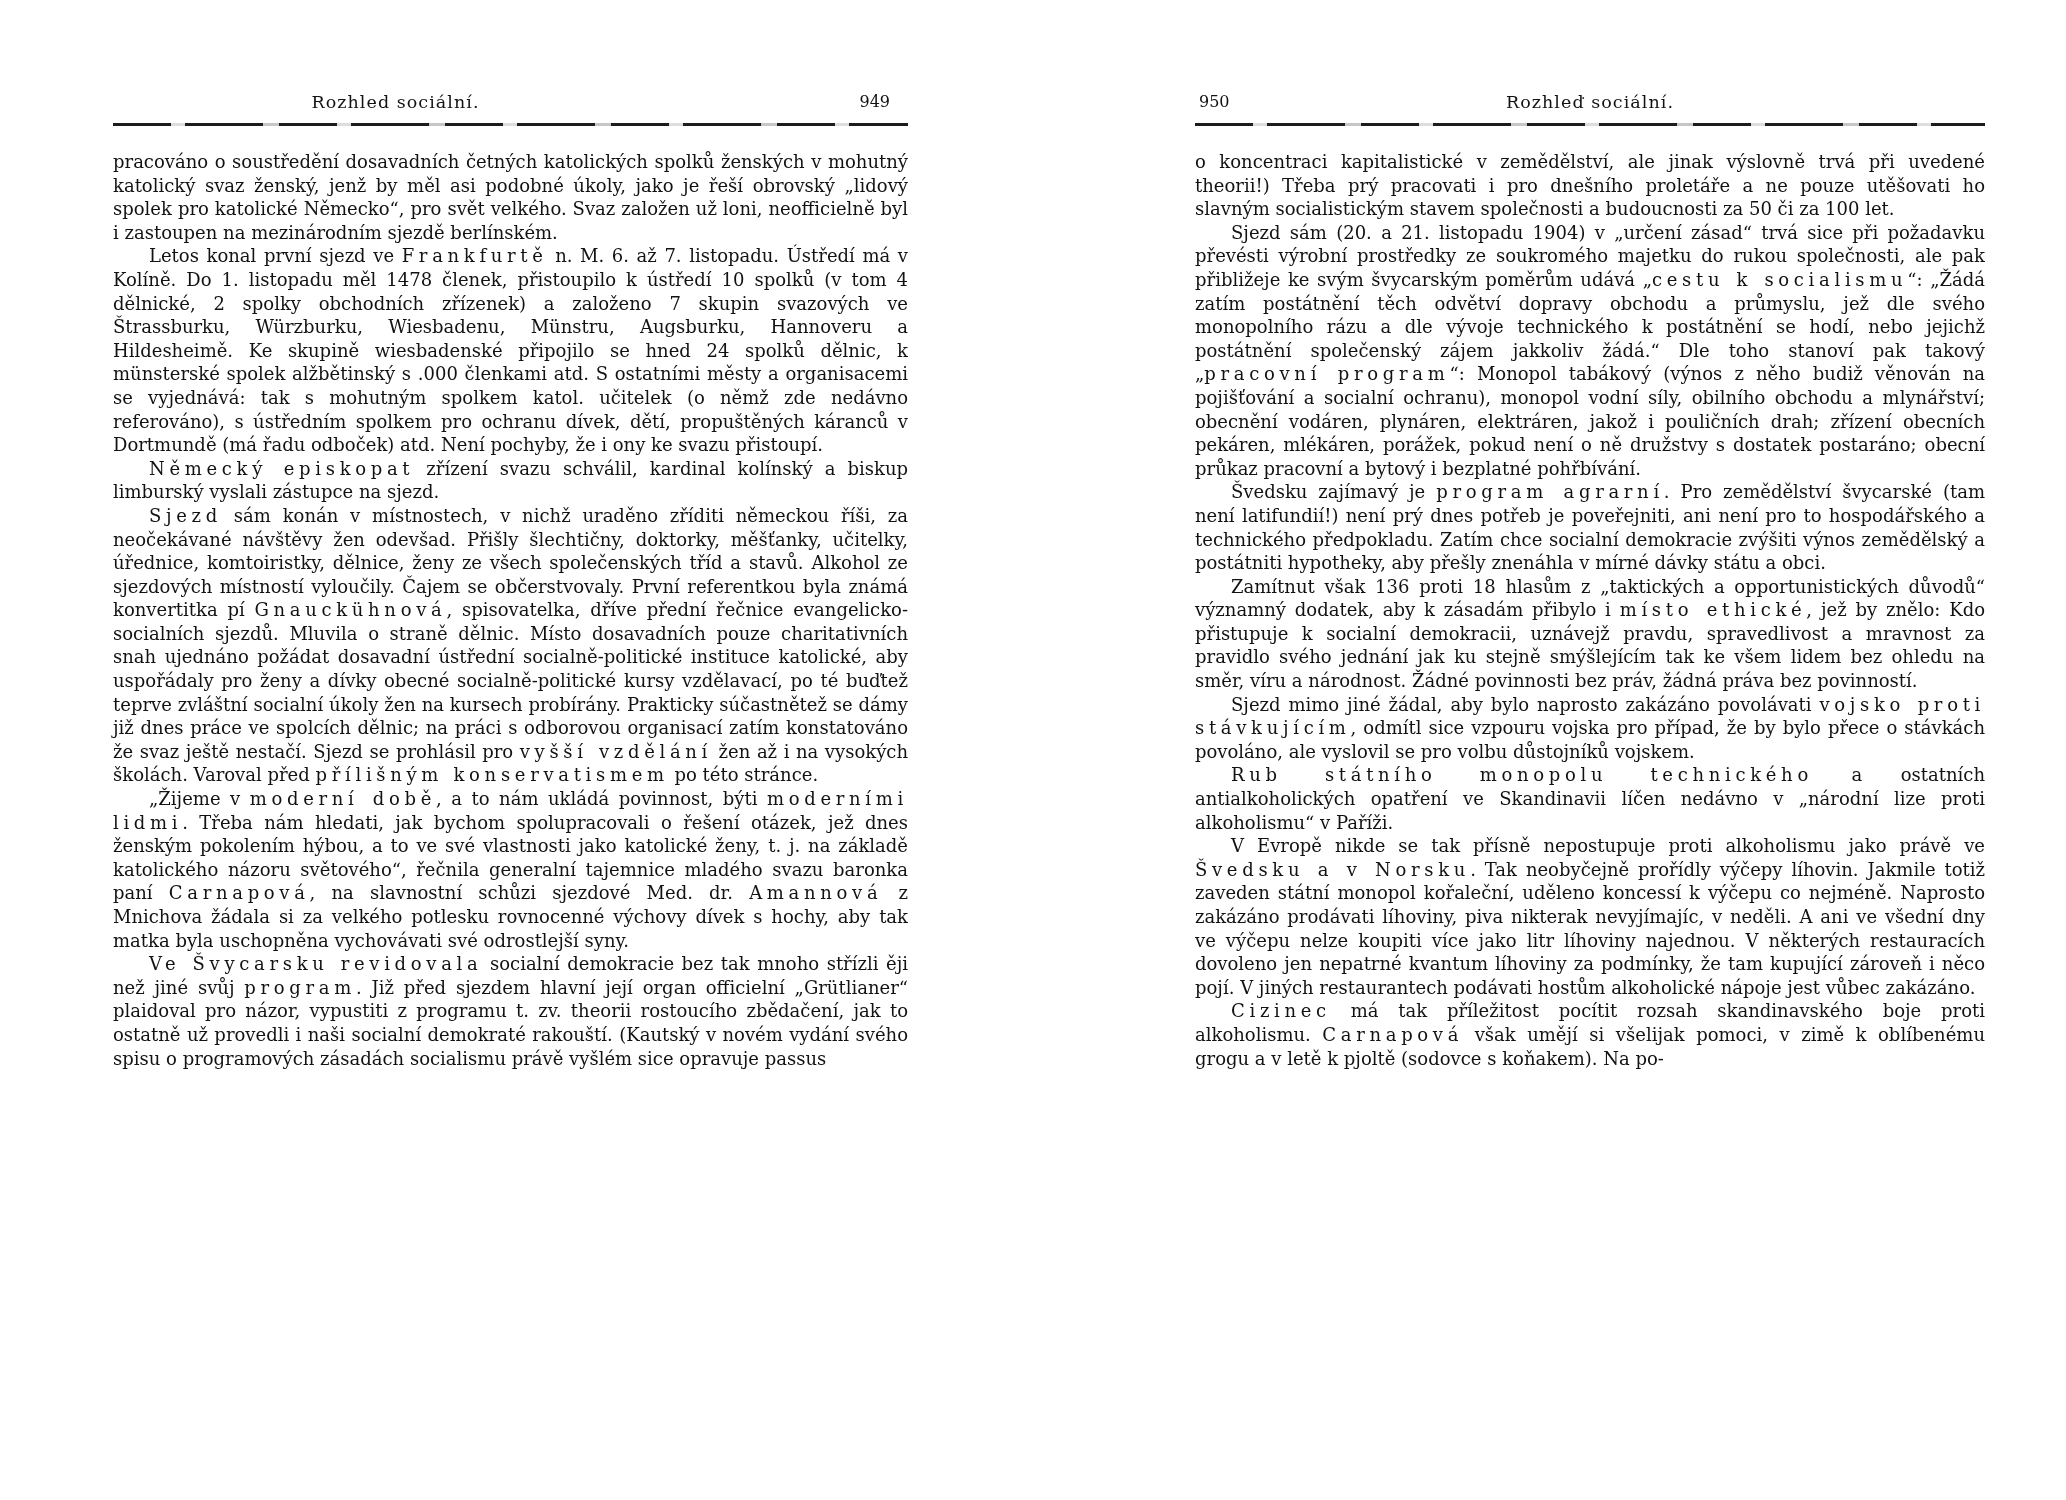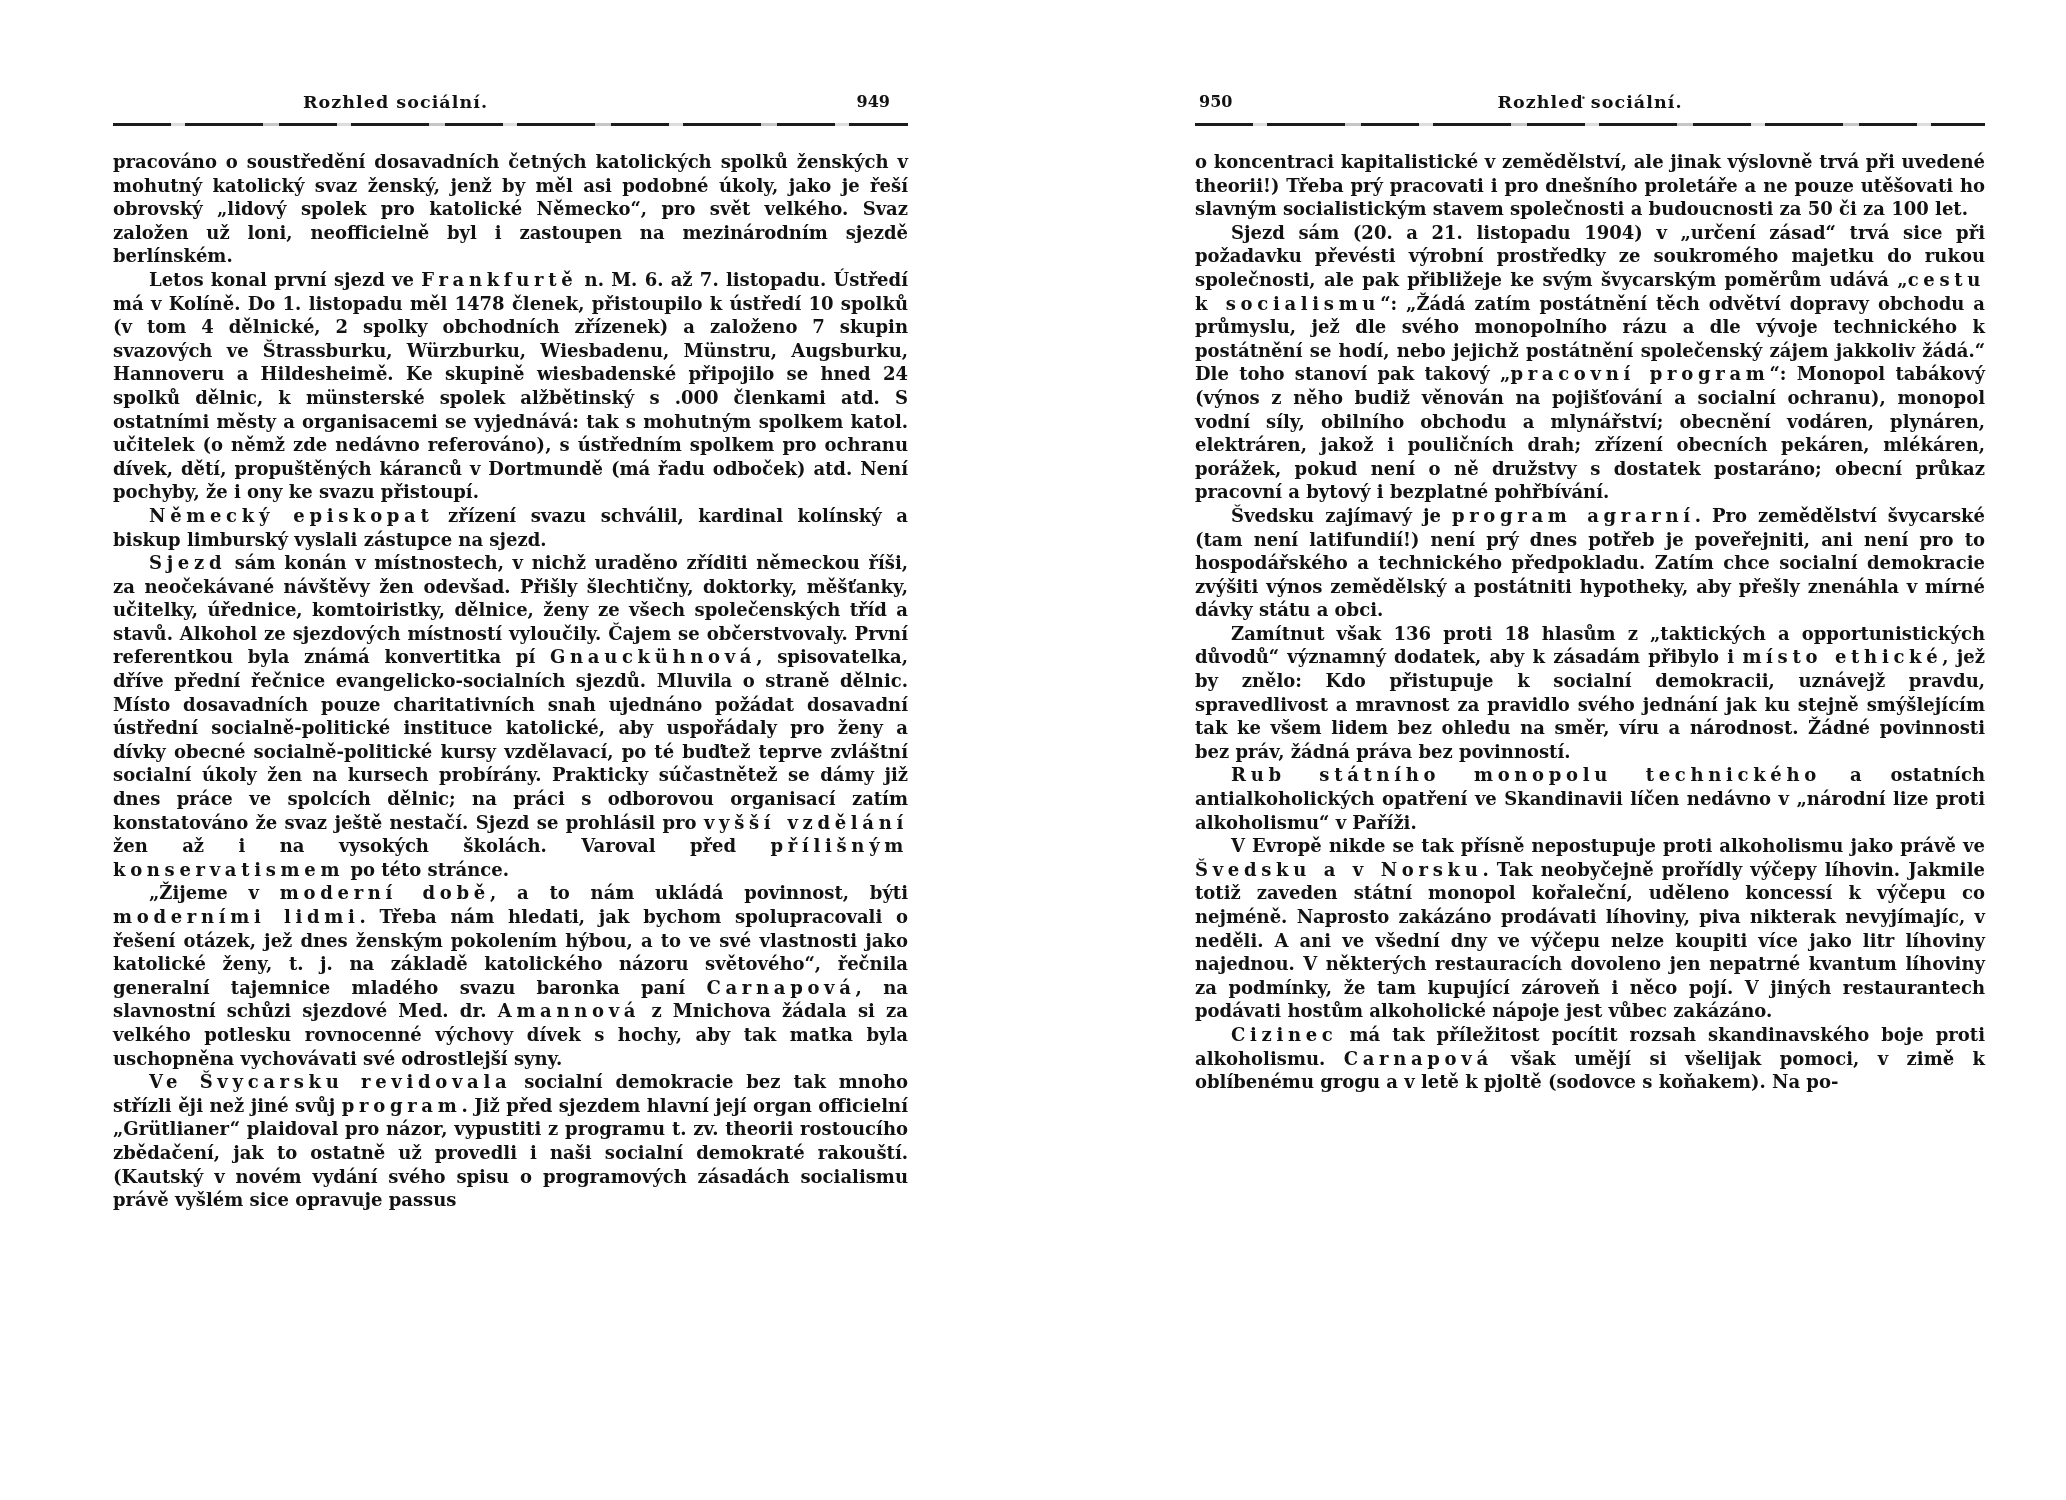--- a/index.html
+++ b/index.html
@@ -7,21 +7,21 @@
     width:2066px;height:1500px;position:relative;
     background:#ffffff;
     font-family:"DejaVu Serif","Liberation Serif",serif;
     color:#121212;
     -webkit-font-smoothing:antialiased;
   }
   .spread{
     position:absolute;top:92px;left:113px;
     display:flex;gap:287px;
   }
-  .page{width:795px;font-weight:bold;}
+  .page{width:795px;}
   .page.right{width:790px;}
   .page-header{
     position:relative;height:30px;font-size:17.5px;
   }
   .header-title{
     position:absolute;left:0;right:0;text-align:center;
     letter-spacing:0.06em;
   }
   .page.left .header-title{transform:translateX(-115px);}
   .header-num{position:absolute;top:0;font-size:16px;}
@@ -74,19 +74,20 @@
       <span class="header-num num-left">950</span>
       <span class="header-mark">·</span>
       <span class="header-title">Rozhled sociální.</span>
     </div>
     <div class="header-rule"></div>
     <div class="page-body" id="right-body">
         <p class="para"><span>o koncentraci kapitalistické v zemědělství, ale jinak výslovně trvá při uvedené theorii!) Třeba prý pracovati i pro dnešního proletáře a ne pouze utěšovati ho slavným socialistickým stavem společnosti a budoucnosti za 50 či za 100 let.</span></p>
         <p class="para indent"><span>Sjezd sám (20. a 21. listopadu 1904) v „určení zásad“ trvá sice při požadavku převésti výrobní prostředky ze soukromého majetku do rukou společnosti, ale pak přibližeje ke svým švycarským poměrům udává „</span><span class="spaced">cestu k socialismu</span><span>“: „Žádá zatím postátnění těch odvětví dopravy obchodu a průmyslu, jež dle svého monopolního rázu a dle vývoje technického k postátnění se hodí, nebo jejichž postátnění společenský zájem jakkoliv žádá.“ Dle toho stanoví pak takový „</span><span class="spaced">pracovní program</span><span>“: Monopol tabákový (výnos z něho budiž věnován na pojišťování a socialní ochranu), monopol vodní síly, obilního obchodu a mlynářství; obecnění vodáren, plynáren, elektráren, jakož i pouličních drah; zřízení obecních pekáren, mlékáren, porážek, pokud není o ně družstvy s dostatek postaráno; obecní průkaz pracovní a bytový i bezplatné pohřbívání.</span></p>
         <p class="para indent"><span>Švedsku zajímavý je </span><span class="spaced">program agrarní</span><span>. Pro zemědělství švycarské (tam není latifundií!) není prý dnes potřeb je poveřejniti, ani není pro to hospodářského a technického předpokladu. Zatím chce socialní demokracie zvýšiti výnos zemědělský a postátniti hypotheky, aby přešly znenáhla v mírné dávky státu a obci.</span></p>
         <p class="para indent"><span>Zamítnut však 136 proti 18 hlasům z „taktických a opportunistických důvodů“ významný dodatek, aby k zásadám přibylo i </span><span class="spaced">místo ethické</span><span>, jež by znělo: Kdo přistupuje k socialní demokracii, uznávejž pravdu, spravedlivost a mravnost za pravidlo svého jednání jak ku stejně smýšlejícím tak ke všem lidem bez ohledu na směr, víru a národnost. Žádné povinnosti bez práv, žádná práva bez povinností.</span></p>
+        <p class="para indent"><span>Sjezd mimo jiné žádal, aby bylo naprosto zakázáno povolávati </span><span class="spaced">vojsko proti stávkujícím</span><span>, odmítl sice vzpouru vojska pro případ, že by bylo přece o stávkách povoláno, ale vyslovil se pro volbu důstojníků vojskem.</span></p>
         <p class="para indent"><span class="spaced">Rub státního monopolu technického</span><span> a ostatních antialkoholických opatření ve Skandinavii líčen nedávno v „národní lize proti alkoholismu“ v Paříži.</span></p>
         <p class="para indent"><span>V Evropě nikde se tak přísně nepostupuje proti alkoholismu jako právě ve </span><span class="spaced">Švedsku a v Norsku</span><span>. Tak neobyčejně prořídly výčepy líhovin. Jakmile totiž zaveden státní monopol kořaleční, uděleno koncessí k výčepu co nejméně. Naprosto zakázáno prodávati líhoviny, piva nikterak nevyjímajíc, v neděli. A ani ve všední dny ve výčepu nelze koupiti více jako litr líhoviny najednou. V některých restauracích dovoleno jen nepatrné kvantum líhoviny za podmínky, že tam kupující zároveň i něco pojí. V jiných restaurantech podávati hostům alkoholické nápoje jest vůbec zakázáno.</span></p>
         <p class="para indent"><span class="spaced">Cizinec</span><span> má tak příležitost pocítit rozsah skandinavského boje proti alkoholismu. </span><span class="spaced">Carnapová</span><span> však umějí si všelijak pomoci, v zimě k oblíbenému grogu a v letě k pjoltě (sodovce s koňakem). Na po-</span></p>
       </div>
   </div>
 
 </div>
 
 </body></html>

